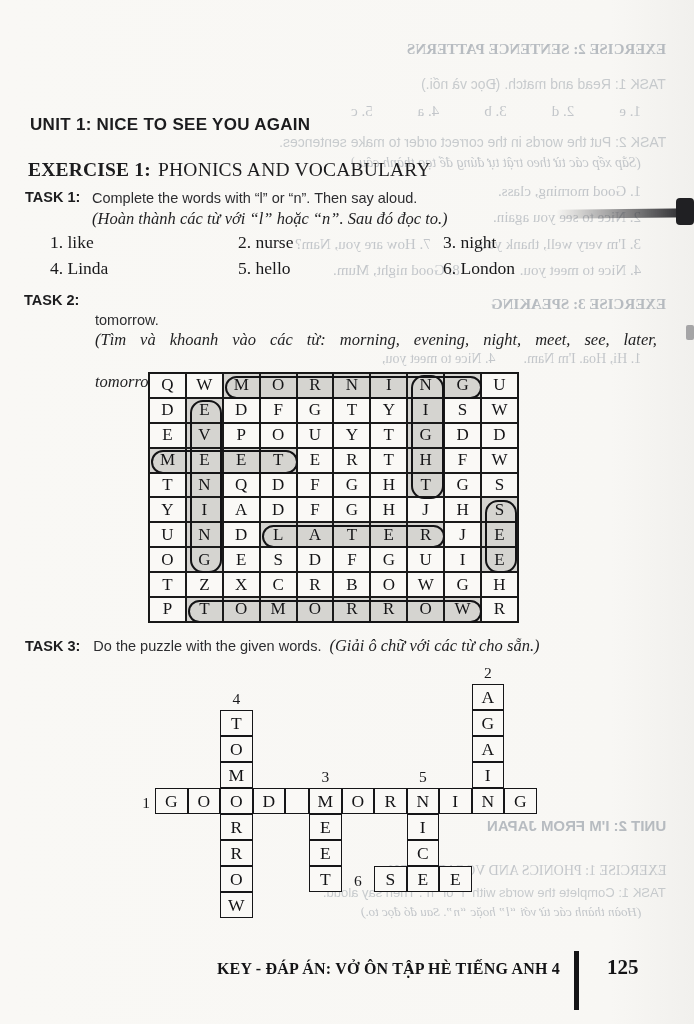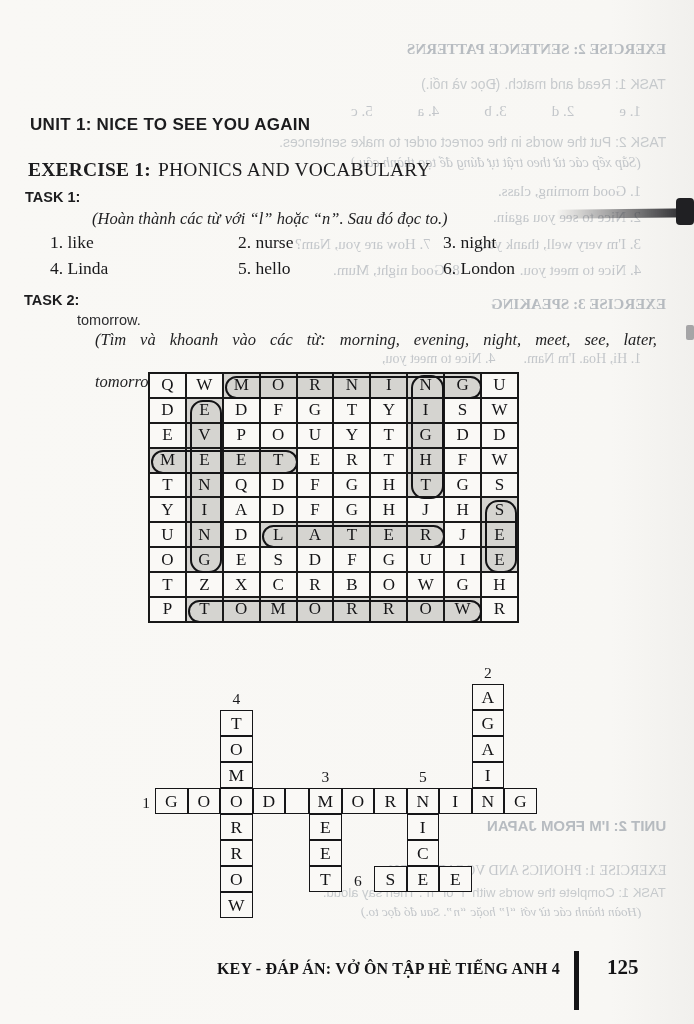--- a/index.html
+++ b/index.html
@@ -90,33 +90,34 @@
   <div class="dash"></div>
 
 
   <div class="unit-title">UNIT 1: NICE TO SEE YOU AGAIN</div>
 
   <div class="exercise-line">
     <span class="ex-label">EXERCISE 1:</span><span class="ex-rest">PHONICS AND VOCABULARY</span>
   </div>
 
   <div class="abs task-label" style="left:25px;top:189px">TASK 1:</div>
+  <div class="abs task-en" style="left:92px;top:188px">Complete the words with “l” or “n”. Then say aloud.</div>
   <div class="abs vi" style="left:92px;top:208px">(Hoàn thành các từ với “l” hoặc “n”. Sau đó đọc to.)</div>
 
   <div class="answers">
       <div>1. like</div>
       <div>2. nurse</div>
       <div>3. night</div>
       <div>4. Linda</div>
       <div>5. hello</div>
       <div>6. London</div>
     </div>
 
   <div class="abs task-label" style="left:24px;top:292px">TASK 2:</div>
-  <div class="abs task-en" style="left:77px;top:310px">tomorrow.</div>
+  <div class="abs task-en" style="left:95px;top:310px">tomorrow.</div>
   <div class="abs vi just" style="left:95px;top:329px;width:562px">(Tìm và khoanh vào các từ: morning, evening, night, meet, see, later,</div>
   <div class="abs vi" style="left:95px;top:371px">tomorrow.)</div>
 
   <div class="ws">
       <div class="ws-cell">Q</div>
       <div class="ws-cell">W</div>
       <div class="ws-cell sh">M</div>
       <div class="ws-cell sh">O</div>
       <div class="ws-cell sh">R</div>
       <div class="ws-cell sh">N</div>
@@ -216,20 +217,25 @@
       <div class="ws-cell">R</div>
       <div class="oval" style="left: 75.8px; top: 2.5px; width: 253.3px; height: 19.4px;"></div>
       <div class="oval" style="left: 262.3px; top: 2px; width: 28.4px; height: 119.5px;"></div>
       <div class="oval" style="left: 40.9px; top: 26.9px; width: 28.4px; height: 169.3px;"></div>
       <div class="oval" style="left: 2px; top: 77.2px; width: 142.6px; height: 19.4px;"></div>
       <div class="oval" style="left: 112.7px; top: 151.9px; width: 179.5px; height: 19.4px;"></div>
       <div class="oval" style="left: 336.1px; top: 126.5px; width: 28.4px; height: 69.7px;"></div>
       <div class="oval" style="left: 38.9px; top: 226.6px; width: 290.2px; height: 19.4px;"></div>
     </div>
 
+  <div class="abs" style="left:25px;top:635px;white-space:nowrap">
+    <span class="task-label">TASK 3:</span>
+    <span class="task-en" style="margin-left:9px">Do the puzzle with the given words.</span>
+    <span class="vi" style="margin-left:4px">(Giải ô chữ với các từ cho sẵn.)</span>
+  </div>
 
   <div class="cw">
       <div class="cw-cell" style="left: 332.5px; top: 19px; width: 32.5px;">A</div>
       <div class="cw-cell" style="left: 81px; top: 45px; width: 32.5px;">T</div>
       <div class="cw-cell" style="left: 332.5px; top: 45px; width: 32.5px;">G</div>
       <div class="cw-cell" style="left: 81px; top: 71px; width: 32.5px;">O</div>
       <div class="cw-cell" style="left: 332.5px; top: 71px; width: 32.5px;">A</div>
       <div class="cw-cell" style="left: 81px; top: 97px; width: 32.5px;">M</div>
       <div class="cw-cell" style="left: 332.5px; top: 97px; width: 32.5px;">I</div>
       <div class="cw-cell" style="left: 16px; top: 123px; width: 32.5px;">G</div>

